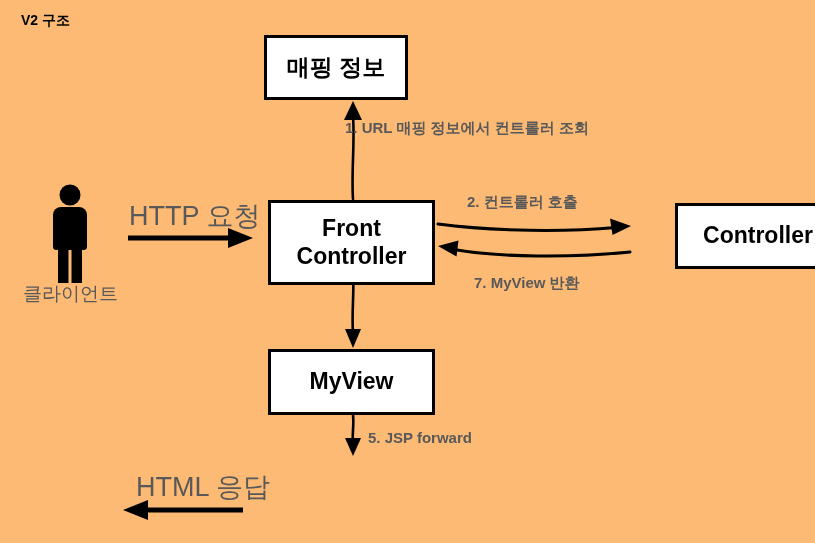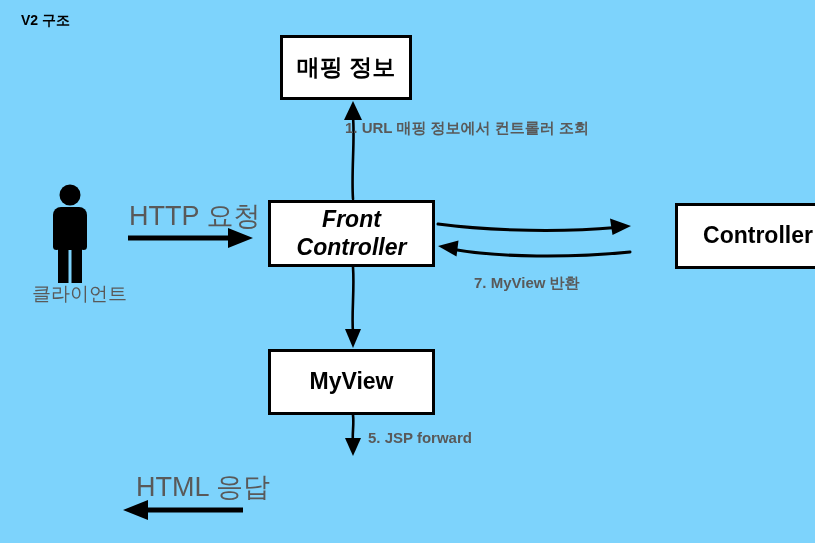--- a/index.html
+++ b/index.html
@@ -1,35 +1,35 @@
 <!DOCTYPE html>
 <html><head>
 <meta charset="utf-8">
 <style>
   html,body{margin:0;padding:0;background:#fff;}
   #canvas{
-    position:relative;width:815px;height:543px;background:#7dd3fc;overflow:hidden;
+    position:relative;width:815px;height:543px;background:#fdba74;overflow:hidden;
     font-family:"Liberation Sans", sans-serif;
   }
   .abs{position:absolute;}
   .node{
     position:absolute;box-sizing:border-box;border:3px solid #000;background:#fff;
     display:flex;align-items:center;justify-content:center;text-align:center;
     font-weight:bold;font-size:23px;color:#000;line-height:1.2;
   }
   #title{left:21px;top:12px;font-weight:bold;font-size:14px;color:#000;}
   .step{
     position:absolute;font-weight:bold;font-size:15px;color:#595959;white-space:nowrap;
   }
   .flow-label{
     position:absolute;font-size:27px;color:#595959;white-space:nowrap;
   }
-  #client-label{position:absolute;left:32px;top:281px;font-size:19px;color:#595959;}
-  #mapping-box{left:280px;top:35px;width:132px;height:65px;}
-  #front-controller-box{left:268px;top:200px;width:167px;height:67px;padding:0 18px;font-style:italic;}
+  #client-label{position:absolute;left:23px;top:281px;font-size:19px;color:#595959;}
+  #mapping-box{left:264px;top:35px;width:144px;height:65px;}
+  #front-controller-box{left:268px;top:200px;width:167px;height:85px;padding:0 18px;}
   #controller-box{left:631px;top:203px;width:166px;height:66px;margin-left:44px;}
   #myview-box{left:268px;top:349px;width:167px;height:66px;}
   #jsp-box{left:268px;top:458px;width:167px;height:69px;}
   svg{position:absolute;left:0;top:0;}
   .sketch{stroke:#000;fill:none;stroke-linecap:round;}
   .head{fill:#000;stroke:none;}
 </style>
 </head>
 <body>
 
@@ -84,20 +84,21 @@
       <polygon class="head" points="353,456 345,438 361,438"></polygon>
     </g>
   </svg>
 
   <div id="mapping-box" class="node">매핑 정보</div>
   <div id="front-controller-box" class="node">Front Controller</div>
   <div id="controller-box" class="node">Controller</div>
   <div id="myview-box" class="node">MyView</div>
 
   <div class="step" style="left:345px;top:119px;">1. URL 매핑 정보에서 컨트롤러 조회</div>
+  <div class="step" style="left:467px;top:193px;">2. 컨트롤러 호출</div>
   <div class="step" style="left:474px;top:274px;">7. MyView 반환</div>
   <div class="step" style="left:368px;top:429px;">5. JSP forward</div>
 
   <div class="flow-label" style="left:129px;top:198px;">HTTP 요청</div>
   <div class="flow-label" style="left:136px;top:469px;">HTML 응답</div>
   <div id="client-label">클라이언트</div>
 
 </div>
 
 </body></html>

